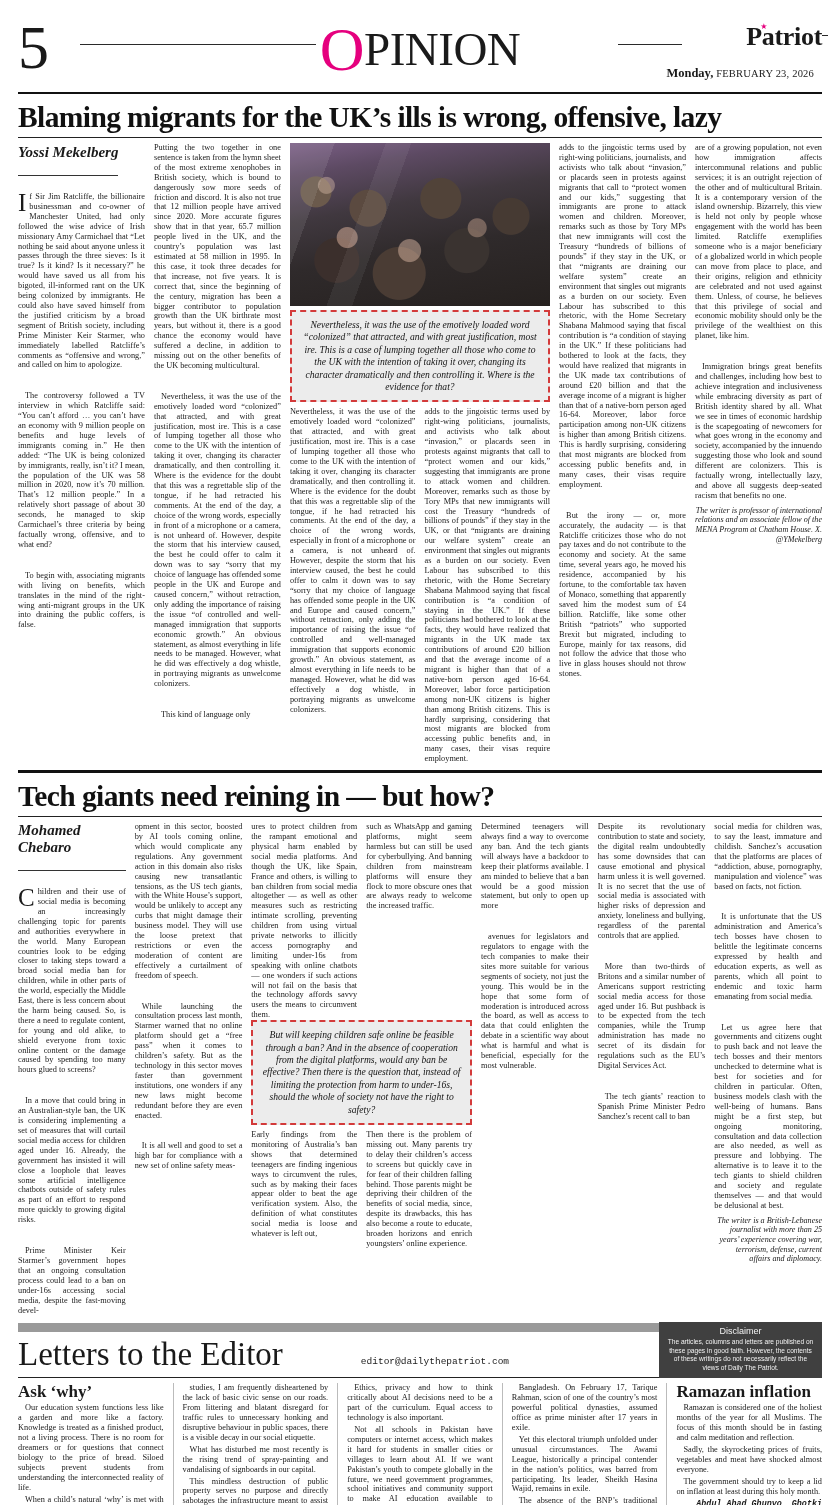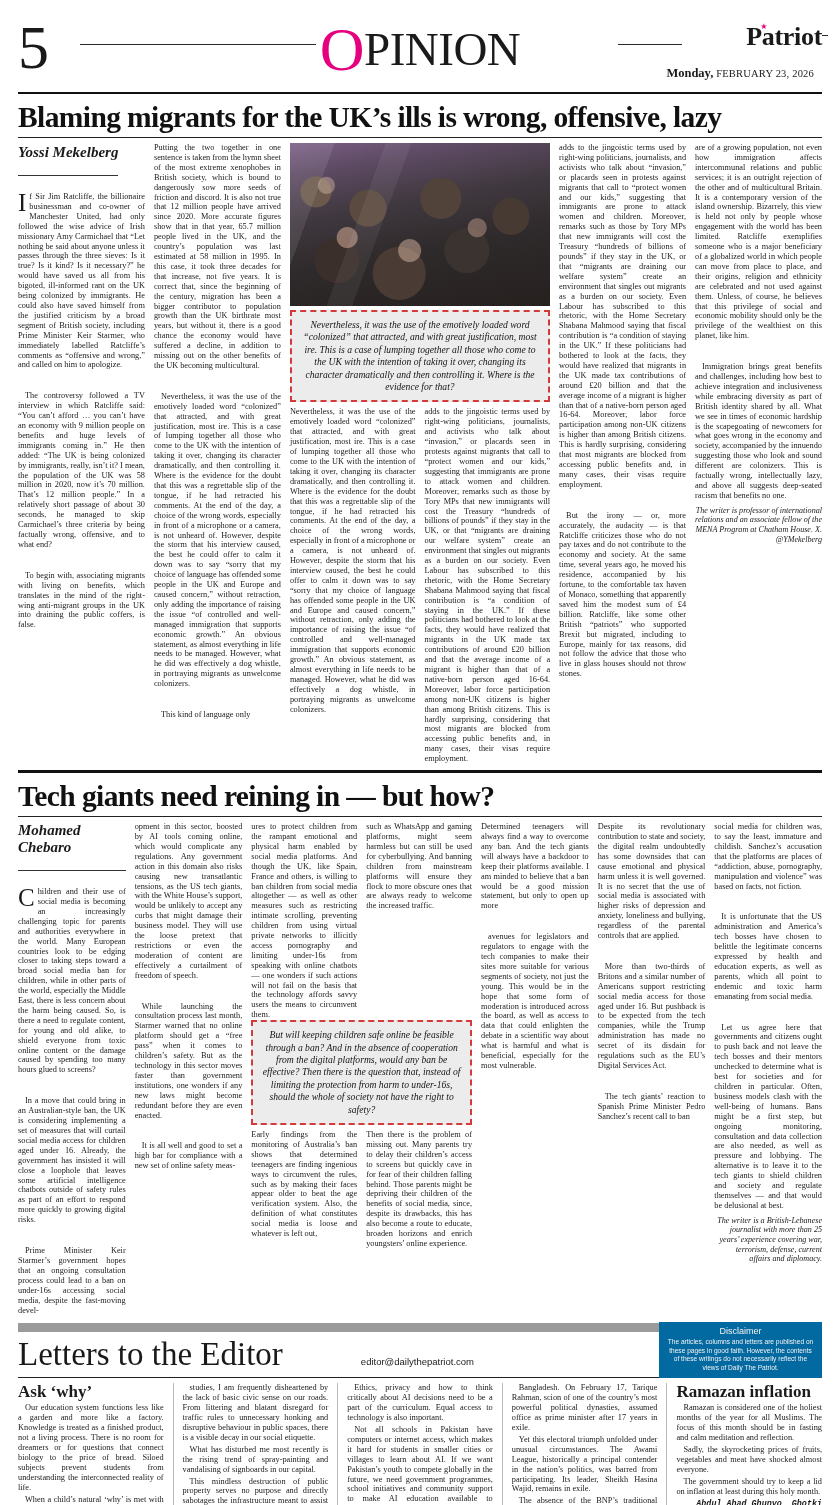--- a/index.html
+++ b/index.html
@@ -110,25 +110,25 @@
   }
 
   .sec-rule-thick { border-top:3px solid #111; margin:6px 0 0 0; }
 
   
   .letters-bar { height:9px; background:#9a9a9a; margin:8px 0 0 0; }
   .letters-head { display:flex; align-items:flex-start; position:relative; padding-top:2px; }
   .letters-title { font-size:33px; line-height:40px; font-weight:400; font-family:"Liberation Serif", serif; }
   .letters-email {
     font-size:9.5px; margin-left:78px; margin-top:22px;
-    font-family:Liberation Sans, sans-serif;
+    font-family:Liberation Mono, monospace;
   }
   .disclaimer {
     position:absolute; right:0; top:-10px; width:163px;
-    background:#0369a1; color:#f2f2f2; padding:4px 7px 6px 7px;
+    background:#404040; color:#f2f2f2; padding:4px 7px 6px 7px;
   }
   .disclaimer h4 { margin:0 0 2px 0; font-size:9px; font-weight:400; text-align:center; font-family:"Liberation Sans", sans-serif; }
   .disclaimer p { margin:0; font-size:6.6px; line-height:8.4px; text-align:center; font-family:"Liberation Sans", sans-serif; }
 
   .letters-rule { border-top:1.6px solid #222; margin:3px 0 5px 0; }
 
   .lcols { display:flex; gap:9px; }
   .lcol { flex:1 1 0; min-width:0; }
   .lcol + .lcol { border-left:0.8px solid #bbb; padding-left:9px; }
   .lt-title { font-size:17px; font-weight:700; line-height:17px; margin:0 0 3px 0; font-family:"Liberation Serif", serif; }

